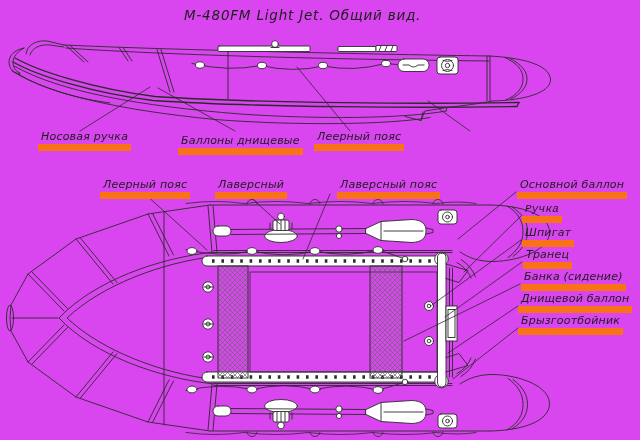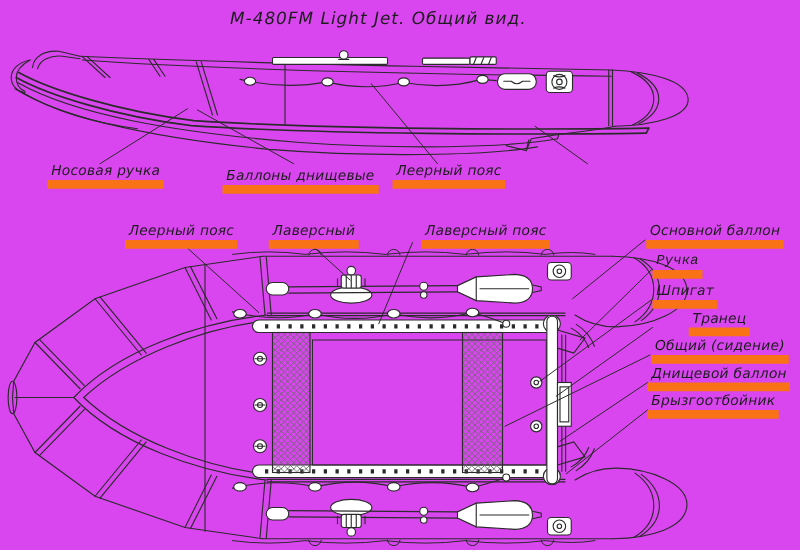--- a/index.html
+++ b/index.html
@@ -284,18 +284,18 @@
   <div class="lbl" style="left:178px;top:135px;">Баллоны днищевые</div>
   <div class="lbl" style="left:314px;top:131px;">Леерный пояс</div>
 
   <div class="lbl" style="left:100px;top:179px;">Леерный пояс</div>
   <div class="lbl" style="left:215px;top:179px;">Лаверсный</div>
   <div class="lbl" style="left:324px;top:179px;margin-left:13px;">Лаверсный пояс</div>
 
   <div class="lbl" style="left:517px;top:179px;">Основной баллон</div>
   <div class="lbl" style="left:522px;top:203px;font-family:Liberation Mono, monospace;">Ручка</div>
   <div class="lbl" style="left:522px;top:227px;">Шпигат</div>
-  <div class="lbl" style="left:523px;top:249px;margin-left:28px;">Транец</div>
-  <div class="lbl" style="left:521px;top:271px;">Общий (сидение)</div>
+  <div class="lbl" style="left:523px;top:249px;">Транец</div>
+  <div class="lbl" style="left:521px;top:271px;">Банка (сидение)</div>
   <div class="lbl" style="left:518px;top:315px;">Брызгоотбойник</div>
   <div class="lbl" style="left:518px;top:293px;">Днищевой баллон</div>
 
 </div>
 
 </body></html>

